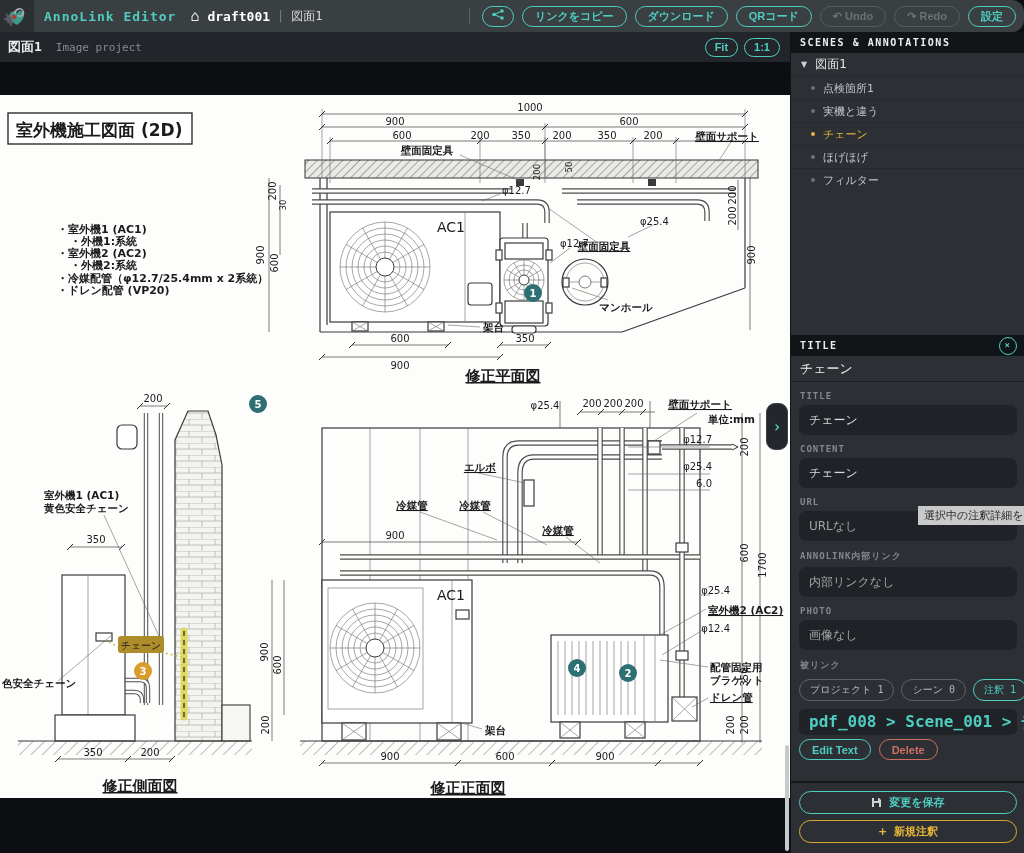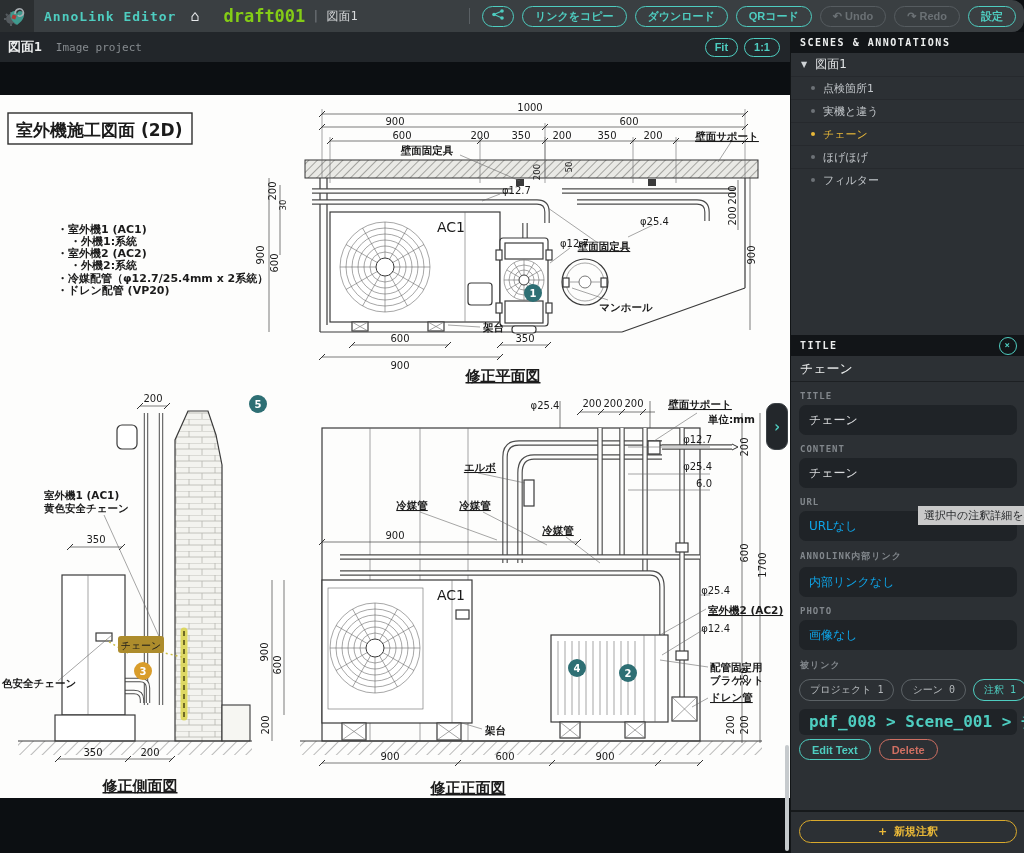--- a/index.html
+++ b/index.html
@@ -4,21 +4,21 @@
 <style>
   html,body{margin:0;padding:0;}
   body{width:1024px;height:853px;position:relative;overflow:hidden;background:#0c0f12;
        font-family:"DejaVu Sans Mono",monospace;-webkit-font-smoothing:antialiased;}
   
   .topbar{position:absolute;left:0;top:0;width:1024px;height:32px;background:#3a3f42;
           display:flex;align-items:center;z-index:30;border-radius:12px;}
   .logo{width:34px;height:32px;background:#2b2f31;display:flex;align-items:center;justify-content:center;}
   .appname{color:#4ecdc0;font-weight:bold;font-size:13px;letter-spacing:1px;margin-left:10px;}
   .home{color:#e8eaec;font-size:15px;margin-left:14px;}
-  .proj{color:#84cc16;font-weight:bold;font-size:17px;margin-left:24px;}
+  .proj{color:#ffffff;font-weight:bold;font-size:13px;margin-left:8px;}
   .sep{color:#787e82;margin:0 7px;font-size:12px;}
   .scene-name-top{color:#d8dadc;font-size:12px;}
   .tb-right{margin-left:auto;display:flex;align-items:center;gap:8px;padding-right:8px;}
   .vline{width:1px;height:16px;background:#5a6064;margin-right:4px;}
   .pill{border:1.5px solid #4ecdc0;color:#4ecdc0;border-radius:12px;padding:2px 12px;font-size:11px;
         font-weight:bold;background:transparent;white-space:nowrap;line-height:15px;}
   .pill.icon-only{padding:2px 9px;}
   .pill.disabled{border-color:#565c60;color:#6b7175;text-align:center;}
   
   .scenebar{position:absolute;left:0;top:32px;width:790px;height:30px;background:#22262a;
@@ -49,21 +49,21 @@
   .tree-item.selected .dot{background:#e9b838;}
   .detail{position:absolute;left:0;top:303px;width:234px;}
   .close-btn{position:absolute;right:8px;top:2px;width:16px;height:16px;border:1.5px solid #4ecdc0;
              border-radius:50%;color:#4ecdc0;font-size:9px;line-height:15px;text-align:center;}
   .ann-name{height:25px;line-height:25px;color:#eceeee;font-size:13px;padding-left:9px;
             font-family:"DejaVu Sans",sans-serif;border-bottom:1px solid #1d2023;}
   .flabel{color:#82878c;font-size:9px;font-weight:bold;letter-spacing:1px;margin:9px 9px 0;}
   .fieldbox{margin:4px 8px 0;height:30px;background:#1f2327;border-radius:7px;display:flex;
             align-items:center;padding:0 10px;font-size:12px;color:#d8dadc;
             font-family:"DejaVu Sans",sans-serif;}
-  .fieldbox.muted{color:#0ea5e9;}
+  .fieldbox.muted{color:#a3a3a3;}
   .pills{display:flex;gap:7px;margin:7px 8px 0;}
   .bpill{border:1.3px solid #5c6266;color:#b4b8bb;border-radius:11px;height:20px;line-height:20px;
          padding:0 10px;font-size:10px;white-space:nowrap;}
   .bpill.active{border-color:#4ecdc0;color:#4ecdc0;}
   .crumb{margin:8px 8px 0;height:26px;background:#1f2327;border-radius:6px;display:flex;
          align-items:center;padding:0 10px;font-size:16px;font-weight:bold;color:#4ecdc0;white-space:nowrap;}
   .row-btns{display:flex;gap:8px;margin:4px 8px 0;}
   .abtn{border:1.5px solid #4ecdc0;color:#4ecdc0;border-radius:12px;height:21px;line-height:20px;
         padding:0 12px;font-size:11px;font-weight:bold;background:transparent;}
   .abtn.danger{border-color:#cf6f62;color:#cf6f62;}
@@ -497,20 +497,28 @@
       <span class="bpill active">注釈 1</span>
     </div>
     <div class="crumb">pdf_008 &gt; Scene_001 &gt; チェーン</div>
     <div class="row-btns">
       <button class="abtn">Edit Text</button>
       <button class="abtn danger">Delete</button>
     </div>
   </div>
 
   <div class="bottom-actions">
+    <div class="bigbtn">
+      <svg width="11" height="11" viewBox="0 0 11 11">
+        <path d="M1 1h7l2 2v7H1z" fill="#cfd3d6"></path>
+          <rect x="3" y="1" width="4" height="3" fill="#2c3034"></rect>
+        <rect x="3" y="6" width="5" height="4" fill="#2c3034"></rect>
+      </svg>
+      <span>変更を保存</span>
+    </div>
     <div class="bigbtn warn">
       <span>+</span>
       <span>新規注釈</span>
     </div>
   </div>
 </div>
 
 <div class="tooltip">選択中の注釈詳細を表示し</div>
 
 </body></html>

